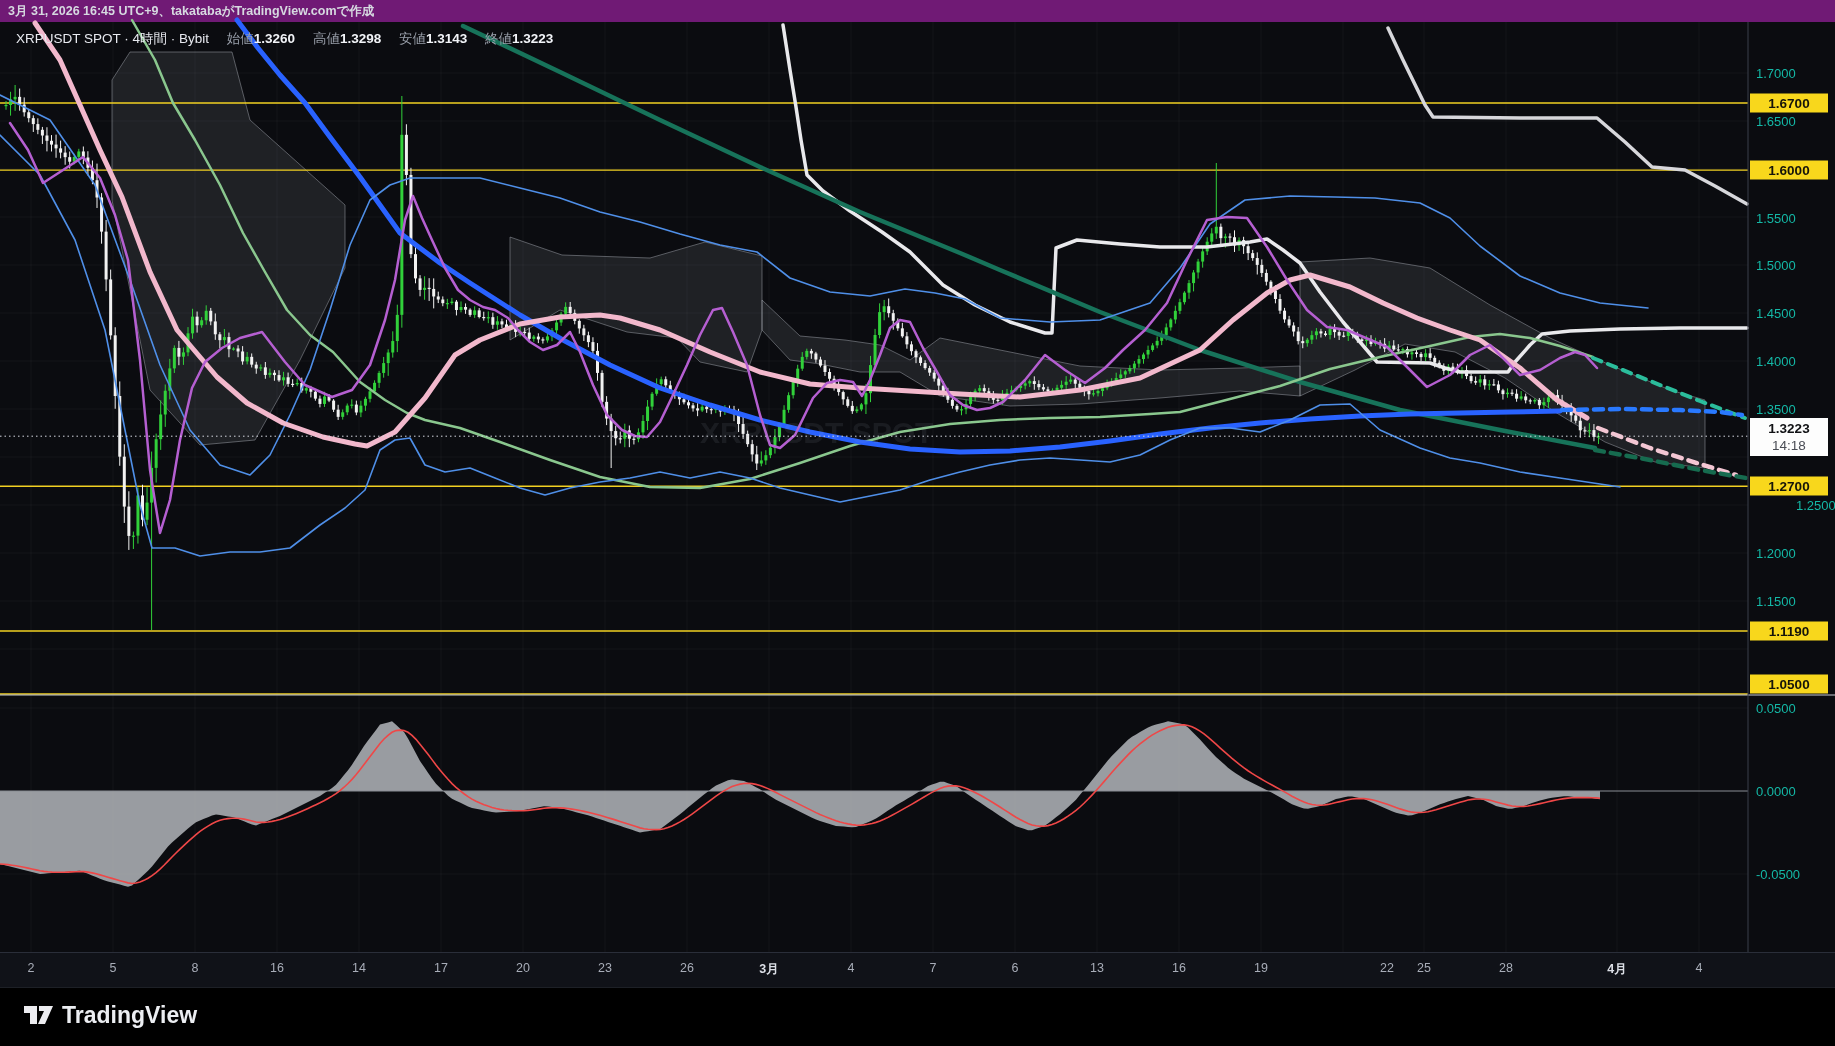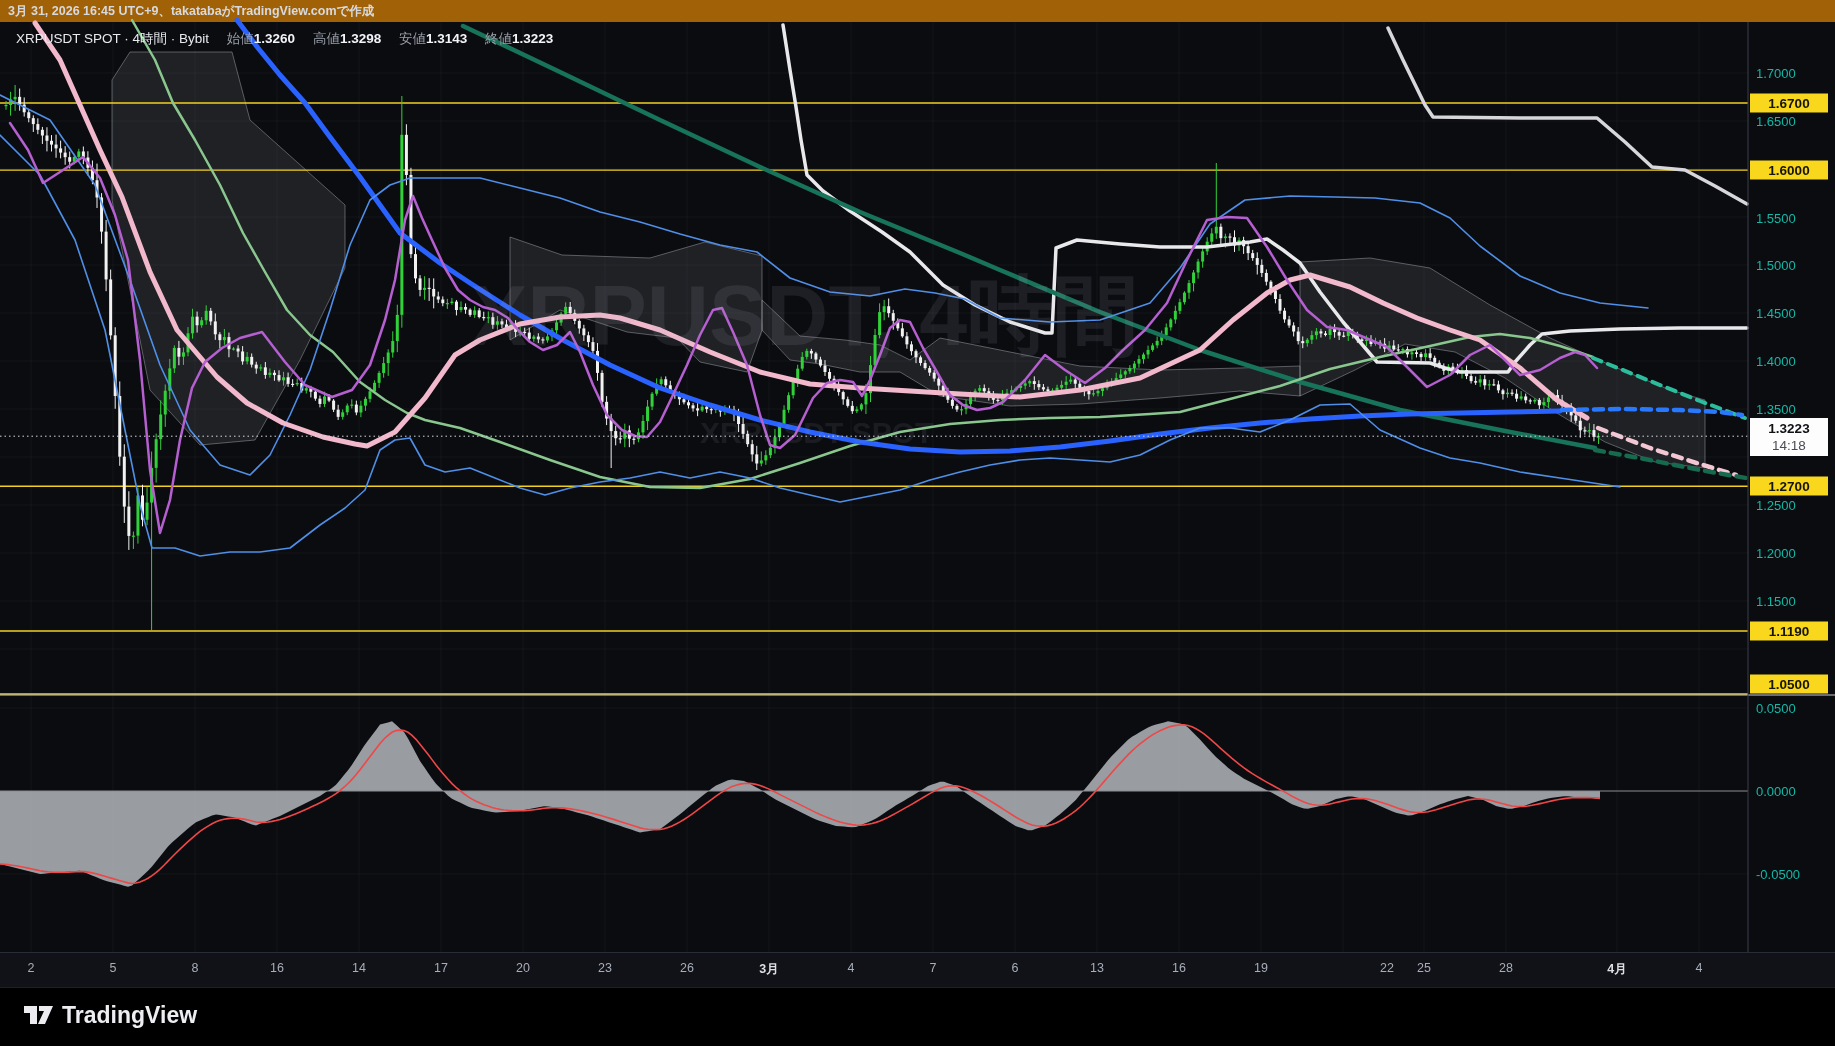--- a/index.html
+++ b/index.html
@@ -1,18 +1,18 @@
 <!DOCTYPE html>
 <html><head>
 <meta charset="utf-8">
 <style>
   html,body{margin:0;padding:0;background:#000;}
   #stage{position:relative;width:1835px;height:1046px;background:#0b0c10;overflow:hidden;
          font-family:"Liberation Sans","DejaVu Sans",sans-serif;}
-  #topbar{position:absolute;left:0;top:0;width:100%;height:22px;background:#a16207;
+  #topbar{position:absolute;left:0;top:0;width:100%;height:22px;background:#701a75;
           color:#d6d9e0;font-size:12.5px;font-weight:bold;line-height:22px;padding-left:8px;box-sizing:border-box;}
   #legend{position:absolute;left:16px;top:30px;height:18px;color:#dfe2e9;font-size:13.5px;white-space:nowrap;z-index:30;}
   #legend .sym{color:#e8eaf0;}
   #legend .lbl{color:#9aa0ab;margin-left:14px;}
   #legend .val{color:#f2f4f8;font-weight:bold;}
   #chart{position:absolute;left:0;top:0;}
   .pricelabel{position:absolute;left:1756px;color:#14b8a6;font-size:13px;transform:translateY(-50%);z-index:20;}
   .badge{position:absolute;left:1750px;width:78px;text-align:center;font-size:13.5px;font-weight:bold;
          transform:translateY(-50%);z-index:21;padding:2px 0;}
   .badge.yellow{background:#f8d71c;color:#15140a;}
@@ -799,21 +799,20 @@
       <path d="M1598,428 L1650,448 L1700,464 L1736,475" fill="none" stroke="#f3c6d3" stroke-width="4.5" stroke-dasharray="9 7" stroke-linecap="round"></path>
       <path d="M1595,450 L1650,460 L1700,470 L1746,478" fill="none" stroke="#166b4f" stroke-width="4.5" stroke-dasharray="9 7" stroke-linecap="round"></path>
       <line x1="0" y1="436.2009099999999" x2="1748" y2="436.2009099999999" stroke="#d5d8e0" stroke-width="1" stroke-dasharray="1.5 3"></line>
       <path d="M0,791 L0,864.04 L4,865.0360000000001 L8,866.032 L12,867.028 L16,868.024 L20,869.02 L24,870.016 L28,871.012 L32,872.008 L36,873.004 L40,874 L44,873.668 L48,873.336 L52,873.004 L56,872.672 L60,872.34 L64,872.008 L68,871.676 L72,871.344 L76,871.012 L80,870.6800000000001 L84,872.2736 L88,873.8672 L92,875.4608000000001 L96,877.0544 L100,878.648 L104,880.2416000000001 L108,881.4368 L112,882.4992 L116,883.5616 L120,884.624 L124,885.6864 L128,886.7488 L132,885.454 L136,881.802 L140,878.15 L144,874.498 L148,870.846 L152,866.53 L156,861.55 L160,856.57 L164,851.59 L168,846.61 L172,842.3936 L176,838.9408 L180,835.488 L184,832.0352 L188,828.5824 L192,825.1296 L196,822.125 L200,820.465 L204,818.805 L208,817.145 L212,815.485 L216,814.406 L220,815.07 L224,815.734 L228,816.398 L232,817.062 L236,817.975 L240,819.635 L244,821.295 L248,822.955 L252,824.615 L256,825.4616 L260,823.868 L264,822.2744 L268,820.6808 L272,819.0872 L276,817.4936 L280,815.9 L284,813.908 L288,811.916 L292,809.924 L296,807.932 L300,805.94 L304,803.948 L308,801.956 L312,799.964 L316,797.972 L320,795.98 L324,793.324 L328,790.668 L332,788.012 L336,784.8026666666667 L340,779.9333333333333 L344,775.064 L348,770.1946666666666 L352,764.6613333333333 L356,758.4639999999999 L360,752.2666666666667 L364,746.0693333333334 L368,740.5360000000001 L372,735.224 L376,729.912 L380,724.6 L384,723.4933333333333 L388,722.3866666666667 L392,721.28 L396,724.8553846153847 L400,728.4307692307692 L404,732.0061538461539 L408,738.544 L412,746.0693333333334 L416,753.5946666666666 L420,761.12 L424,766.8746666666667 L428,772.6293333333333 L432,778.384 L436,783.696 L440,787.68 L444,791.664 L448,795.648 L452,798.636 L456,800.628 L460,802.62 L464,804.612 L468,806.604 L472,807.9984 L476,808.7952 L480,809.592 L484,810.3888 L488,811.1856 L492,811.9824 L496,812.5136 L500,812.248 L504,811.9824 L508,811.7168 L512,811.4512 L516,811.1856 L520,810.92 L524,810.1232 L528,809.3264 L532,808.5296 L536,807.7328 L540,806.936 L544,806.1392 L548,806.438 L552,807.102 L556,807.766 L560,808.43 L564,809.094 L568,810.0568 L572,811.1192 L576,812.1816 L580,813.244 L584,814.3064 L588,815.3688 L592,816.564 L596,817.892 L600,819.22 L604,820.548 L608,821.876 L612,823.204 L616,824.532 L620,825.86 L624,827.188 L628,828.516 L632,829.844 L636,831.172 L640,832.5 L644,831.836 L648,831.172 L652,830.508 L656,829.844 L660,829.18 L664,826.192 L668,823.204 L672,820.216 L676,817.228 L680,814.24 L684,810.92 L688,807.6 L692,804.28 L696,800.96 L700,797.64 L704,794.5413333333333 L708,791.4426666666667 L712,788.344 L716,785.5773333333333 L720,783.8066666666666 L724,782.036 L728,780.2653333333334 L732,779.6013333333333 L736,780.044 L740,780.4866666666667 L744,780.9293333333334 L748,782.7 L752,784.9133333333333 L756,787.1266666666667 L760,789.34 L764,791.996 L768,794.652 L772,797.308 L776,799.798 L780,801.79 L784,803.782 L788,805.774 L792,807.766 L796,809.758 L800,811.75 L804,813.742 L808,815.734 L812,817.726 L816,819.552 L820,820.88 L824,822.208 L828,823.5360000000001 L832,824.864 L836,825.943 L840,826.275 L844,826.607 L848,826.939 L852,827.271 L856,827.105 L860,825.4449999999999 L864,823.785 L868,822.125 L872,820.465 L876,818.556 L880,815.9 L884,813.244 L888,810.588 L892,807.932 L896,805.3541176470588 L900,803.0105882352941 L904,800.6670588235294 L908,798.3235294117648 L912,795.98 L916,793.49 L920,791 L924,788.51 L928,786.02 L932,784.5971428571429 L936,783.1742857142857 L940,781.7514285714286 L944,781.7514285714286 L948,783.1742857142857 L952,784.5971428571429 L956,786.02 L960,788.8657142857143 L964,791.7114285714285 L968,794.5571428571428 L972,797.308 L976,799.964 L980,802.62 L984,805.276 L988,807.932 L992,810.588 L996,813.244 L1000,815.9 L1004,818.556 L1008,821.212 L1012,823.868 L1016,826.192 L1020,827.52 L1024,828.848 L1028,830.176 L1032,830.176 L1036,828.848 L1040,827.52 L1044,826.192 L1048,823.5360000000001 L1052,820.4373333333333 L1056,817.3386666666667 L1060,814.24 L1064,810.6986666666667 L1068,807.1573333333333 L1072,803.616 L1076,799.7426666666667 L1080,794.8733333333333 L1084,790.004 L1088,785.1346666666667 L1092,780.21 L1096,775.23 L1100,770.25 L1104,765.27 L1108,760.29 L1112,755.808 L1116,751.824 L1120,747.84 L1124,743.856 L1128,739.872 L1132,736.718 L1136,734.394 L1140,732.0699999999999 L1144,729.746 L1148,727.422 L1152,725.7066666666667 L1156,724.6 L1160,723.4933333333333 L1164,722.3866666666667 L1168,721.28 L1172,722.0611764705882 L1176,722.8423529411765 L1180,723.6235294117647 L1184,724.4047058823529 L1188,727.588 L1192,731.572 L1196,735.556 L1200,739.54 L1204,743.9666666666667 L1208,748.3933333333333 L1212,752.82 L1216,757.0253333333334 L1220,760.5666666666667 L1224,764.108 L1228,767.6493333333333 L1232,770.748 L1236,773.404 L1240,776.06 L1244,778.716 L1248,780.844705882353 L1252,782.7976470588235 L1256,784.7505882352941 L1260,786.7035294117647 L1264,788.7175 L1268,790.7925 L1272,792.8675 L1276,794.9425 L1280,797.1657142857143 L1284,799.5371428571428 L1288,801.9085714285715 L1292,804.28 L1296,805.7028571428572 L1300,807.1257142857143 L1304,808.5485714285714 L1308,808.7857142857143 L1312,807.8371428571429 L1316,806.8885714285715 L1320,805.94 L1324,804.1693333333334 L1328,802.3986666666667 L1332,800.628 L1336,799.0786666666667 L1340,798.1933333333334 L1344,797.308 L1348,796.4226666666667 L1352,796.4226666666667 L1356,797.308 L1360,798.1933333333334 L1364,799.0786666666667 L1368,800.628 L1372,802.3986666666667 L1376,804.1693333333334 L1380,805.94 L1384,807.7106666666666 L1388,809.4813333333333 L1392,811.252 L1396,812.8013333333333 L1400,813.6866666666666 L1404,814.572 L1408,815.4573333333333 L1412,815.236 L1416,813.908 L1420,812.58 L1424,811.252 L1428,809.592 L1432,807.8213333333333 L1436,806.0506666666666 L1440,804.28 L1444,802.952 L1448,801.624 L1452,800.296 L1456,799.0446153846154 L1460,798.0230769230769 L1464,797.0015384615384 L1468,795.98 L1472,796.9285714285714 L1476,797.8771428571429 L1480,798.8257142857143 L1484,800.2485714285714 L1488,802.1457142857142 L1492,804.0428571428572 L1496,805.94 L1500,806.8885714285715 L1504,807.8371428571429 L1508,808.7857142857143 L1512,808.7857142857143 L1516,807.8371428571429 L1520,806.8885714285715 L1524,805.94 L1528,804.5171428571429 L1532,803.0942857142857 L1536,801.6714285714286 L1540,800.4857142857143 L1544,799.5371428571428 L1548,798.5885714285714 L1552,797.64 L1556,797.1657142857143 L1560,796.6914285714286 L1564,796.2171428571429 L1568,796.2171428571429 L1572,796.6914285714286 L1576,797.1657142857143 L1580,797.64 L1584,797.64 L1588,797.64 L1592,797.972 L1596,798.636 L1600,799.3 L1600,791 Z" fill="#a6a9ae" fill-opacity="0.92"></path>
       <line x1="0" y1="791" x2="1748" y2="791" stroke="#8a8d94" stroke-width="1"></line>
       <path d="M0,864.04 L4,864.2591199999999 L8,864.6491536 L12,865.172499808 L16,865.79982985024 L20,866.5082672831873 L24,867.279968480886 L28,868.1010154150911 L32,868.960552023771 L36,869.8501105785414 L40,870.7630862512623 L44,871.4021672759847 L48,871.827610475268 L52,872.0864161707091 L56,872.215244613153 L60,872.2426907982594 L64,872.1910588226423 L68,872.077745881661 L72,871.9163217876956 L76,871.7173709944026 L80,871.489149375634 L84,871.6617285129945 L88,872.1469322401357 L92,872.8759831473059 L96,873.7952348548986 L100,874.8628431868209 L104,876.0461696857203 L108,877.2321083548618 L112,878.3908685167922 L116,879.5284294430979 L120,880.6494549656164 L124,881.7575828731808 L128,882.855650641081 L132,883.4272875000432 L136,883.0697242500337 L140,881.9873849150263 L144,880.3397202337205 L148,878.2511017823019 L152,875.6724593901955 L156,872.5655183243525 L160,869.046504292995 L164,865.206073348536 L168,861.1149372118582 L172,856.9962430252493 L176,853.0240455596945 L180,849.1661155365617 L184,845.3973141185181 L188,841.6980330124442 L192,838.0529777497064 L196,834.548822644771 L200,831.4503816629214 L204,828.6683976970787 L208,826.1332502037213 L212,823.7906351589027 L216,821.7260154239441 L220,820.2616920306764 L224,819.2655997839275 L228,818.6347278314635 L232,818.2887277085415 L236,818.2197076126624 L240,818.5310719378766 L244,819.1391361115438 L248,819.9786261670042 L252,820.9986284102632 L256,821.9804821600053 L260,822.3957360848042 L264,822.3690421461472 L268,821.9976288739948 L272,821.357334521716 L276,820.5073129269384 L280,819.4937040830121 L284,818.2648491847493 L288,816.8681023641045 L292,815.3403998440015 L296,813.7105518783212 L300,812.0010304650905 L304,810.2293637627706 L308,808.4092237349611 L312,806.5512745132696 L316,804.6638341203503 L320,802.7533906138732 L324,800.6789246788211 L328,798.4765212494805 L332,796.1743265745948 L336,793.6725613948506 L340,790.6499312213168 L344,787.2210263526271 L348,783.4752272217158 L352,779.3361705662717 L356,774.7442930416919 L360,769.7992152391863 L364,764.5786412198987 L368,759.2892601515209 L372,753.9949029181863 L376,748.6966642761854 L380,743.3953981354246 L384,739.0169438789645 L388,735.358282892259 L392,732.261060655962 L396,730.631811927035 L400,730.1475825338565 L404,730.556468222562 L408,732.3137252135983 L412,735.33995899994 L416,739.3559946866199 L420,744.1440758555635 L424,749.1448058340062 L428,754.3114018838581 L432,759.6073734694094 L436,764.9068713061394 L440,769.9169596187886 L444,774.7013085026551 L448,779.3095806320711 L452,783.5613928930154 L456,787.316046456552 L460,790.6829162361106 L464,793.7473146641662 L468,796.5757854380497 L472,799.0887606416787 L476,801.2241773005094 L480,803.0650982943973 L484,804.67631266963 L488,806.1083558823113 L492,807.4006455882029 L496,808.5254955587982 L500,809.3444465358626 L504,809.9247962979729 L508,810.3190371124189 L512,810.5681129476867 L516,810.7039600991956 L520,810.7514888773726 L524,810.6132653243506 L528,810.3301549529934 L532,809.9340328633349 L536,809.4497616334012 L540,808.8967340740529 L544,808.2900765777613 L548,807.8826197306538 L552,807.71088338991 L556,807.7230090441298 L560,807.8785470544212 L564,808.1459467024486 L568,808.5663344279099 L572,809.1279648537698 L576,809.7997645859404 L580,810.5574963770334 L584,811.3822551740861 L588,812.2592950357872 L592,813.206330127914 L596,814.2371774997729 L600,815.3333984498229 L604,816.4806107908619 L608,817.6675964168722 L612,818.8856052051603 L616,820.1278120600251 L620,821.3888934068195 L624,822.6646968573193 L628,823.951983548709 L632,825.248227167993 L636,826.5514571910346 L640,827.860136609007 L644,828.7348265550254 L648,829.2710047129199 L652,829.5431436760774 L656,829.6093320673405 L660,829.5148790125255 L664,828.7838456297699 L668,827.5562795912206 L672,825.941418081152 L676,824.0244661032986 L680,821.8718835605729 L684,819.4624691772468 L688,816.8527259582526 L692,814.086726247437 L696,811.1988464730008 L700,808.2159002489407 L704,805.207495527507 L708,802.1792331781222 L712,799.1354818789353 L716,796.1526891989029 L720,793.4365642418109 L724,790.9284401086124 L728,788.5825566180511 L732,786.6066874954132 L736,785.1628962464223 L740,784.134125738876 L744,783.4290714096567 L748,783.2686756995322 L752,783.6305003789685 L756,784.399656962262 L760,785.4865324305644 L764,786.9186152958403 L768,788.6199599307554 L772,790.5313287459892 L776,792.5699964218716 L780,794.5983972090598 L784,796.6187898230667 L788,798.632936061992 L792,800.6422101283538 L796,802.6476839001159 L800,804.6501934420904 L804,806.6503908848306 L808,808.6487848901678 L812,810.6457722143309 L816,812.6051423271781 L820,814.4256110151989 L824,816.1377365918552 L828,817.7653545416471 L832,819.3270565424847 L836,820.782564103138 L840,821.9909000004477 L844,823.0064420003492 L848,823.8716047602724 L852,824.6194717130124 L856,825.1662879361497 L860,825.2276045901967 L864,824.9102315803535 L868,824.2974806326757 L872,823.454334893487 L876,822.3767012169199 L880,820.9518269491975 L884,819.2561050203741 L888,817.3491219158918 L892,815.2773550943956 L896,813.0942428559815 L900,810.8758388394302 L904,808.6299072359321 L908,806.3625041146153 L912,804.0783532093999 L916,801.7489155033319 L920,799.3841540925989 L924,796.9918401922272 L928,794.5780353499372 L932,792.3822390015224 L936,790.3564892783304 L940,788.4633759228119 L944,786.9867475055077 L948,786.1480059114388 L952,785.8068160394937 L956,785.853716510805 L960,786.5163560212851 L964,787.6592719823167 L968,789.1768035747784 L972,790.9656667883272 L976,792.9453000948952 L980,795.0737340740183 L984,797.3182325777342 L988,799.6532614106327 L992,802.0589039002936 L996,804.5196250422289 L1000,807.0233075329386 L1004,809.5604998756921 L1008,812.1238299030398 L1012,814.707547324371 L1016,817.2341269130094 L1020,819.4970189921473 L1024,821.5542348138749 L1028,823.4510231548225 L1032,824.9305180607615 L1036,825.7923640873939 L1040,826.1724439881673 L1044,826.1767463107705 L1048,825.595782122401 L1052,824.4609233888061 L1056,822.8940269099354 L1060,820.9901409897496 L1064,818.7260166386714 L1068,816.180906311497 L1072,813.4166269229677 L1076,810.4083556665814 L1080,806.9906507532669 L1084,803.2535875875482 L1088,799.2674249849542 L1092,795.0747914882643 L1096,790.7089373608461 L1100,786.20797114146 L1104,781.6016174903388 L1108,776.9130616424643 L1112,772.2699480811222 L1116,767.7718395032753 L1120,763.3868348125548 L1124,759.0900511537926 L1128,754.8620798999583 L1132,750.8703823219674 L1136,747.2455782111347 L1140,743.906951004685 L1144,740.7915417836543 L1148,737.8502425912503 L1152,735.178655887842 L1156,732.8513515925167 L1160,730.7925875754963 L1164,728.9432849755539 L1168,727.2573622809319 L1172,726.1142014026564 L1176,725.3943947411308 L1180,725.0048043686702 L1184,724.8727827016804 L1188,725.4701305073107 L1192,726.8125417957024 L1196,728.7361026006479 L1200,731.1129600285053 L1204,733.9407754889008 L1208,737.1203382146759 L1212,740.5742638074472 L1216,744.1934991031422 L1220,747.7955959671176 L1224,751.3843248543517 L1228,754.9626267197277 L1232,758.4354088413876 L1236,761.7284988962823 L1240,764.8814291391002 L1244,767.9250347284982 L1248,770.7673623823462 L1252,773.4140250111712 L1256,775.9080689204783 L1260,778.2830702285613 L1264,780.5786447782777 L1268,782.8256929270567 L1272,785.0348904831042 L1276,787.2145645768213 L1280,789.4038175127778 L1284,791.6331490885381 L1288,793.8937420033454 L1292,796.1787187626094 L1296,798.2740292062639 L1300,800.221399923743 L1304,802.0533776548052 L1308,803.5344917136052 L1312,804.4810749651836 L1316,805.0107241871289 L1320,805.2151648659606 L1324,804.9850819287825 L1328,804.4160705711171 L1332,803.5826950454713 L1336,802.5918088021343 L1340,801.624144198998 L1344,800.6745924752184 L1348,799.7391687973371 L1352,799.0095383285895 L1356,798.6351998962999 L1360,798.5379892524472 L1364,798.6569382835755 L1368,799.0905718611889 L1372,799.8183527183941 L1376,800.7755684536806 L1380,801.9117433938709 L1384,803.187506513886 L1388,804.5721484141644 L1392,806.0417157630483 L1396,807.5288316285109 L1400,808.8835553369053 L1404,810.1350131627861 L1408,811.3059236003064 L1412,812.170540408239 L1416,812.5527815184264 L1420,812.5587695843726 L1424,812.2712802758107 L1428,811.6818386151323 L1432,810.8325274531365 L1436,809.7805180801132 L1440,808.5704041024883 L1444,807.3343551999409 L1448,806.0780770559538 L1452,804.806020103644 L1456,803.5385110654577 L1460,802.325115554134 L1464,801.1539285937629 L1468,800.015664303135 L1472,799.3365038707311 L1476,799.0154444477416 L1480,798.9737038120957 L1484,799.2541746877204 L1488,799.890313399279 L1492,800.8038730228662 L1496,801.9338209578357 L1500,803.0238660613975 L1504,804.0827869564615 L1508,805.1174309688971 L1512,805.9244532985969 L1516,806.345245001477 L1520,806.4647768154377 L1524,806.3493259160415 L1528,805.9462456430838 L1532,805.3188144587482 L1536,804.5163895635379 L1540,803.6296410024166 L1544,802.7292914104564 L1548,801.8183330144417 L1552,800.8990997512645 L1556,800.0777549488434 L1560,799.3327631458122 L1564,798.647326682305 L1568,798.1126862407693 L1572,797.8000095535143 L1576,797.6604645945984 L1580,797.6559623837867 L1584,797.6524506593536 L1588,797.6497115142959 L1592,797.7206149811508 L1596,797.9219996852976 L1600,798.2251597545321" fill="none" stroke="#ef4747" stroke-width="1.6"></path>
       <line x1="0" y1="695" x2="1835" y2="695" stroke="#c8cbd3" stroke-width="1"></line>
       <line x1="1748" y1="22" x2="1748" y2="988" stroke="#3a3e4a" stroke-width="1"></line>
     </svg>
 
-  <div id="watermark1">XRPUSDT, 4時間</div>
   <div id="watermark2">XRPUSDT SPOT</div>
 
   <div id="legend">
     <span class="sym">XRPUSDT SPOT · 4時間 · Bybit</span>
     <span class="lbl">始値</span><span class="val">1.3260</span>
     <span class="lbl">高値</span><span class="val">1.3298</span>
     <span class="lbl">安値</span><span class="val">1.3143</span>
     <span class="lbl">終値</span><span class="val">1.3223</span>
   </div>
 
@@ -845,21 +844,21 @@
       <div class="badge yellow" style="top: 103px;">1.6700</div>
       <div class="pricelabel" style="top: 121px;">1.6500</div>
       <div class="badge yellow" style="top: 170px;">1.6000</div>
       <div class="pricelabel" style="top: 218px;">1.5500</div>
       <div class="pricelabel" style="top: 265px;">1.5000</div>
       <div class="pricelabel" style="top: 313px;">1.4500</div>
       <div class="pricelabel" style="top: 361px;">1.4000</div>
       <div class="pricelabel" style="top: 409px;">1.3500</div>
       <div class="badge white" style="top: 437px;">1.3223<span class="sub">14:18</span></div>
       <div class="badge yellow" style="top: 486px;">1.2700</div>
-      <div class="pricelabel" style="top: 505px;">1.2500</div>
+      <div class="pricelabel" style="top: 505px; margin-left: 40px;">1.2500</div>
       <div class="pricelabel" style="top: 553px;">1.2000</div>
       <div class="pricelabel" style="top: 601px;">1.1500</div>
       <div class="badge yellow" style="top: 631px;">1.1190</div>
       <div class="pricelabel" style="top: 635px; text-align: right;">1.1000</div>
       <div class="badge yellow" style="top: 684px;">1.0500</div>
       <div class="pricelabel" style="top: 708px;">0.0500</div>
       <div class="pricelabel" style="top: 791px;">0.0000</div>
       <div class="pricelabel" style="top: 874px;">-0.0500</div>
     </div>
 

